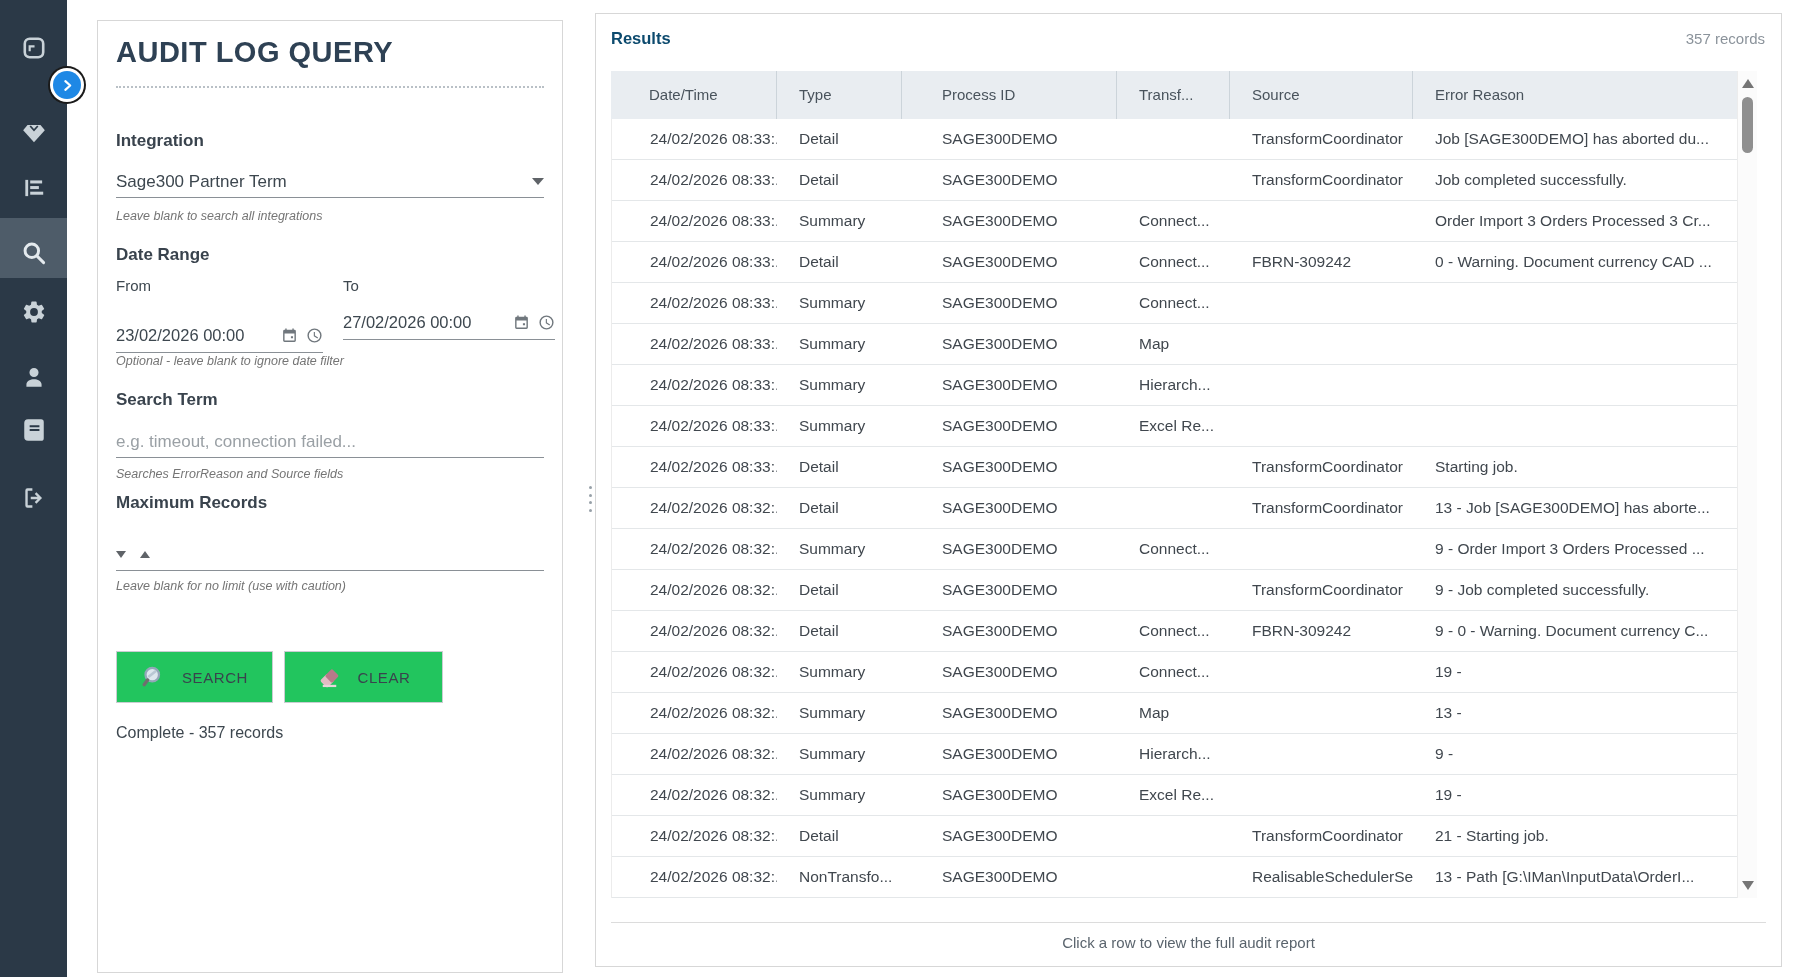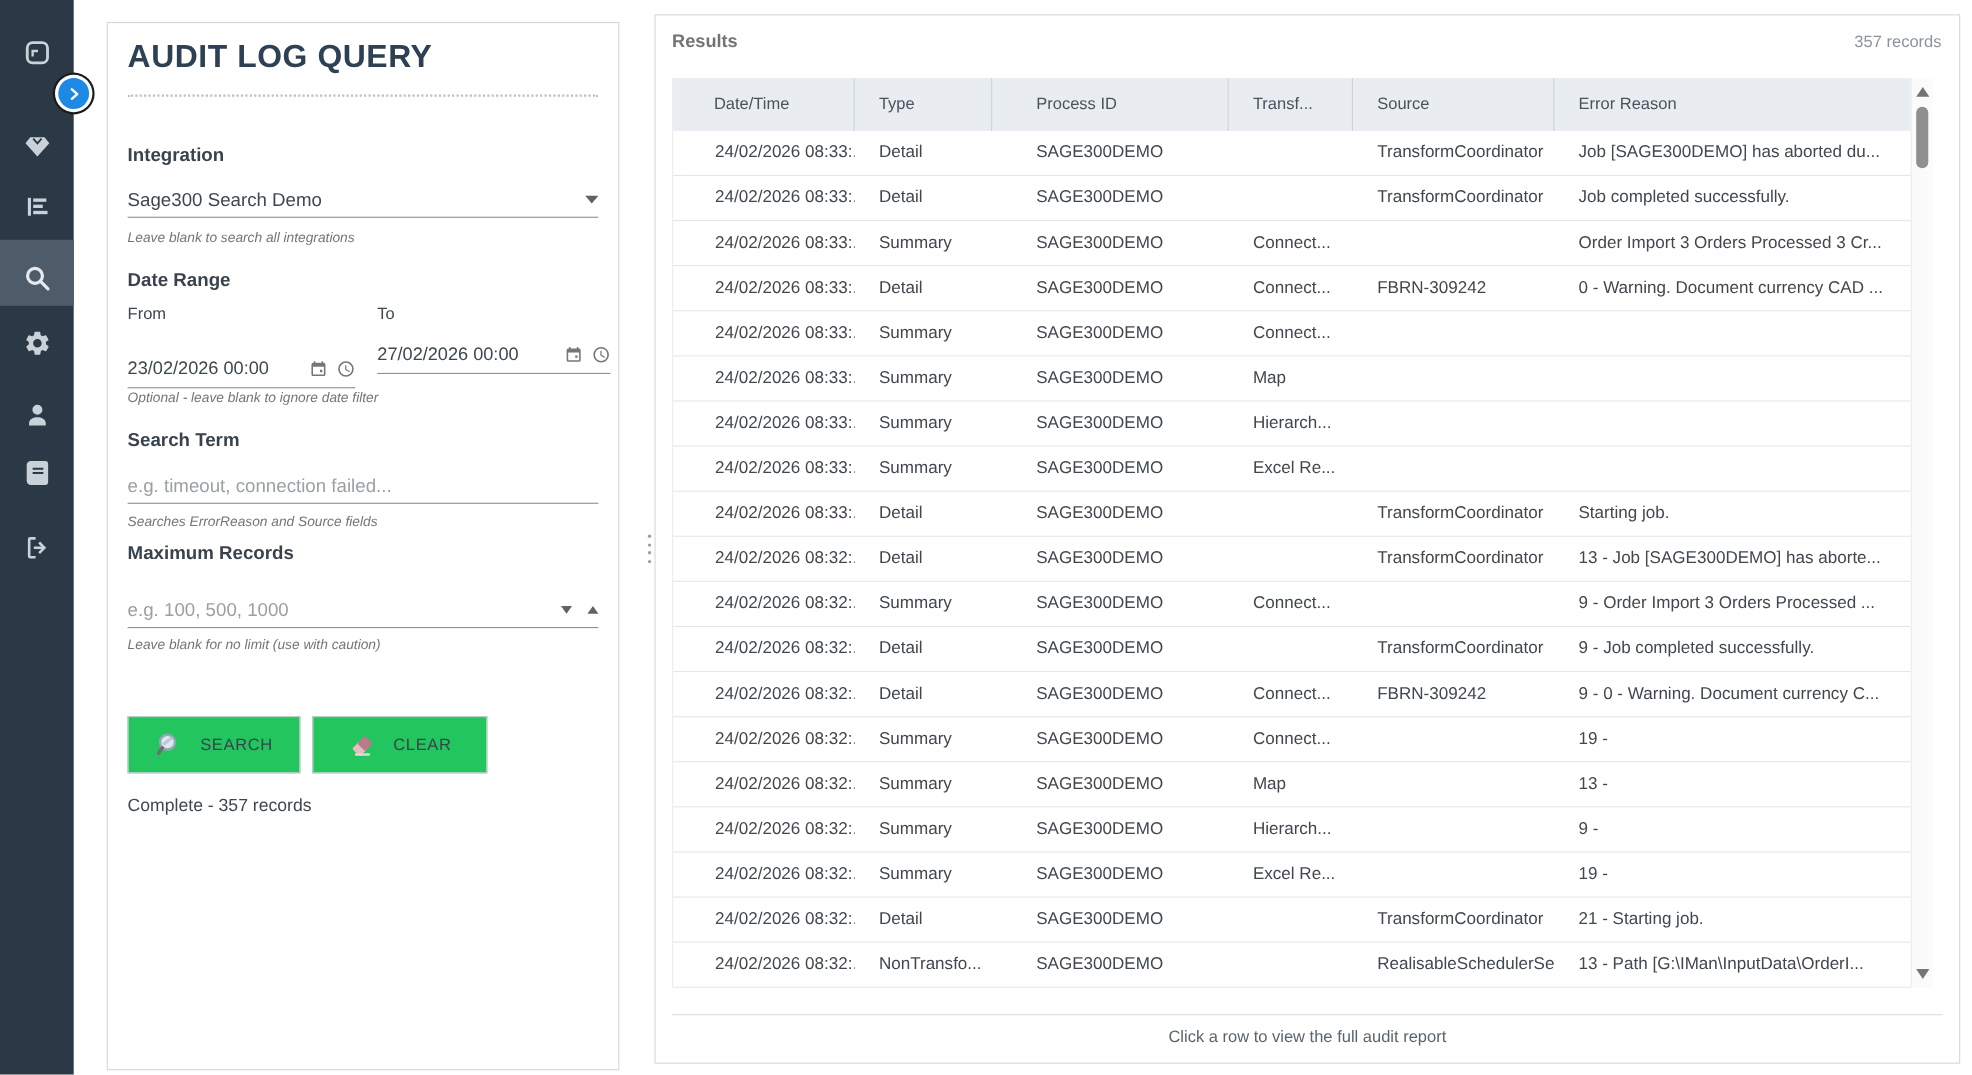--- a/index.html
+++ b/index.html
@@ -52,21 +52,21 @@
   .btn-search { left:18px; width:157px; }
   .btn-clear  { left:186px; width:159px; }
   .q-status { position:absolute; left:18px; top:703px; font-size:16px; color:#3d474f; }
 
   
   .splitter { position:absolute; left:586px; top:486px; width:8px; height:26px; display:flex;
               flex-direction:column; align-items:center; justify-content:space-between; cursor:col-resize; }
   .splitter i { width:3px; height:3px; border-radius:50%; background:#97a0a8; }
 
   
-  .r-title { position:absolute; left:15px; top:15px; font-size:16.5px; font-weight:700; color:#737373; }
+  .r-title { position:absolute; left:15px; top:15px; font-size:16.5px; font-weight:700; color:#0c4a6e; }
   .r-count { position:absolute; right:16px; top:16px; font-size:15px; color:#8b939b; }
   .tbl { position:absolute; left:15px; top:57px; width:1126px; }
   .thead { display:flex; height:48px; background:#e9edf1; align-items:center; }
   .cell { white-space:nowrap; overflow:hidden; font-size:15.5px; color:#40474e; padding-left:22px; }
   .th { font-size:15px; color:#49535c; height:48px; line-height:48px; }
   .th + .th { border-left:1px solid #ccd4da; }
   .c0 { width:165px; padding-left:38px; }
   .c1 { width:125px; }
   .c2 { width:215px;padding-left:40px; }
   .c3 { width:97px; }
@@ -161,21 +161,21 @@
       </svg>
     </span>
   </button>
 
   <section class="card query-card">
     <h1 class="q-title">AUDIT LOG QUERY</h1>
     <div class="q-dotted"></div>
 
     <div class="f-label" style="top:110px">Integration</div>
     <div class="sel-wrap u-line">
-      <span class="val">Sage300 Search Demo</span>
+      <span class="val">Sage300 Partner Term</span>
       <span class="caret-down"></span>
     </div>
     <div class="f-hint" style="top:188px">Leave blank to search all integrations</div>
 
     <div class="f-label" style="top:224px">Date Range</div>
     <div class="f-sub" style="left:18px;top:256px">From</div>
     <div class="f-sub" style="left:245px;top:256px">To</div>
 
     <div class="date-field u-line" style="left:18px;top:298px;width:207px">
       <input value="23/02/2026 00:00" style="">
@@ -207,21 +207,20 @@
     <div class="f-hint" style="top:333px">Optional - leave blank to ignore date filter</div>
 
     <div class="f-label" style="top:369px">Search Term</div>
     <div class="txt-field u-line" style="top:405px">
       <input placeholder="e.g. timeout, connection failed..." style="">
     </div>
     <div class="f-hint" style="top:446px">Searches ErrorReason and Source fields</div>
 
     <div class="f-label" style="top:472px">Maximum Records</div>
     <div class="txt-field u-line" style="top:518px">
-      <input placeholder="e.g. 100, 500, 1000" style="">
       <span class="spin">
         <span class="tri-dn"></span>
         <span class="tri-up"></span>
       </span>
     </div>
     <div class="f-hint" style="top:558px">Leave blank for no limit (use with caution)</div>
 
     <button class="btn btn-search">
       <span style="display:flex">
         <svg width="27" height="27" viewBox="0 0 24 24">

